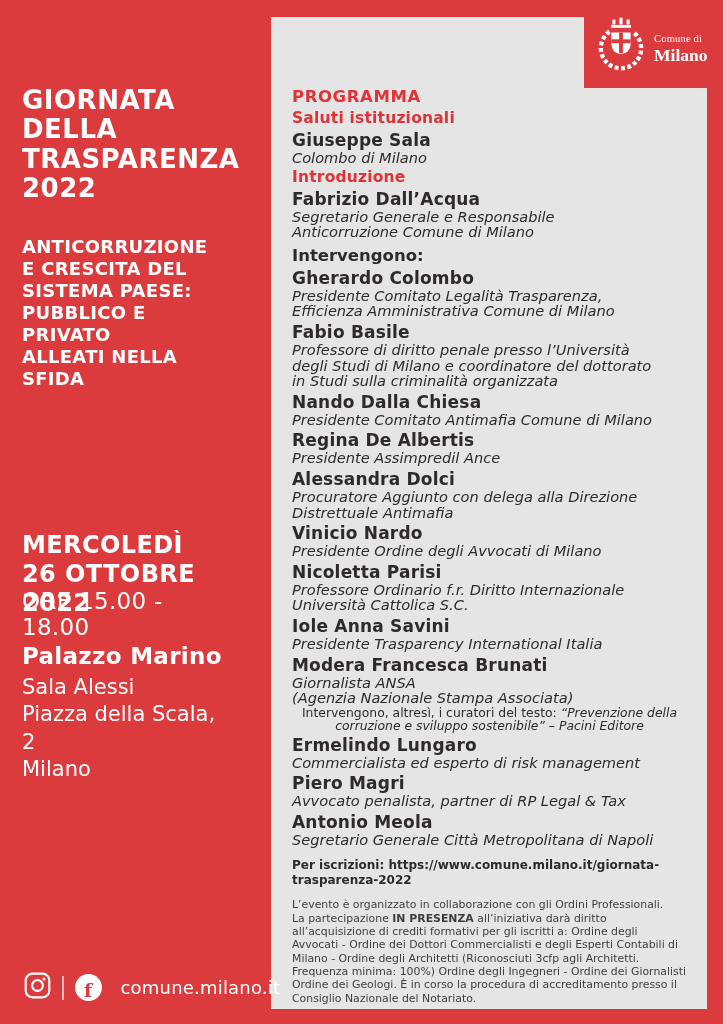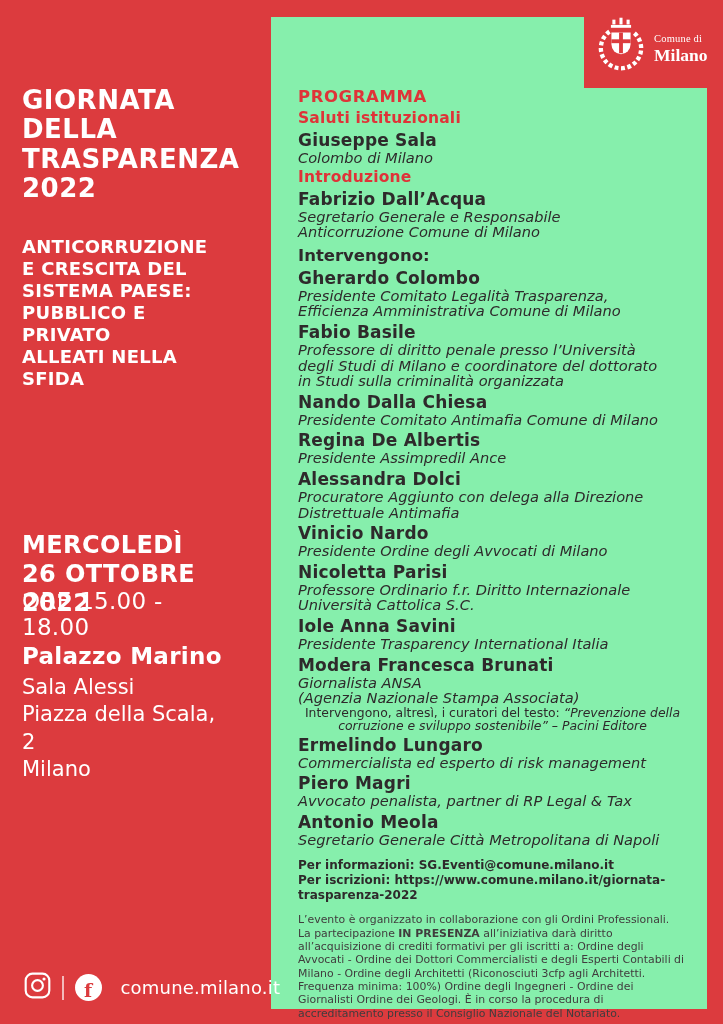--- a/index.html
+++ b/index.html
@@ -14,22 +14,22 @@
     position:relative;
     background:var(--red);
     font-family:"DejaVu Sans","Liberation Sans",sans-serif;
     overflow:hidden;
   }
   .pre{white-space:pre-line;}
 
   
   .panel{
     position:absolute;left:271px;top:17px;width:436px;height:992px;
-    background:#86efac;
-    padding:70px 20px 0 27px;
+    background:#e5e5e5;
+    padding:70px 20px 0 21px;
   }
 
   
   .logo-box{
     position:absolute;left:584px;top:10px;width:139px;height:78px;
     background:var(--red);
     display:flex;align-items:center;gap:9px;padding-left:13px;
   }
   .logo-text{color:#fff;font-family:"Liberation Serif","DejaVu Serif",serif;line-height:1;}
   .logo-text .l1{font-size:10.5px;letter-spacing:.2px;}
@@ -156,21 +156,20 @@
         <div class="s-name"><span>Piero Magri</span></div>
         <div class="s-role pre">Avvocato penalista, partner di RP Legal &amp; Tax</div>
       </div>
       <div class="speaker">
         <div class="s-name"><span>Antonio Meola</span></div>
         <div class="s-role pre">Segretario Generale Città Metropolitana di Napoli</div>
       </div>
     </div>
 
   <div class="info">
-    <div>Per informazioni: SG.Eventi@comune.milano.it</div>
     <div>Per iscrizioni: https://www.comune.milano.it/giornata-trasparenza-2022</div>
   </div>
 
   <div class="legal">
     <div>L’evento è organizzato in collaborazione con gli Ordini Professionali.</div>
     <div><span>La partecipazione </span><b>IN PRESENZA</b><span> all’iniziativa darà diritto all’acquisizione di crediti formativi per gli iscritti a: Ordine degli Avvocati - Ordine dei Dottori Commercialisti e degli Esperti Contabili di Milano - Ordine degli Architetti (Riconosciuti 3cfp agli Architetti. Frequenza minima: 100%) Ordine degli Ingegneri - Ordine dei Giornalisti Ordine dei Geologi. È in corso la procedura di accreditamento presso il Consiglio Nazionale del Notariato.</span></div>
   </div>
 
 </div>
 

